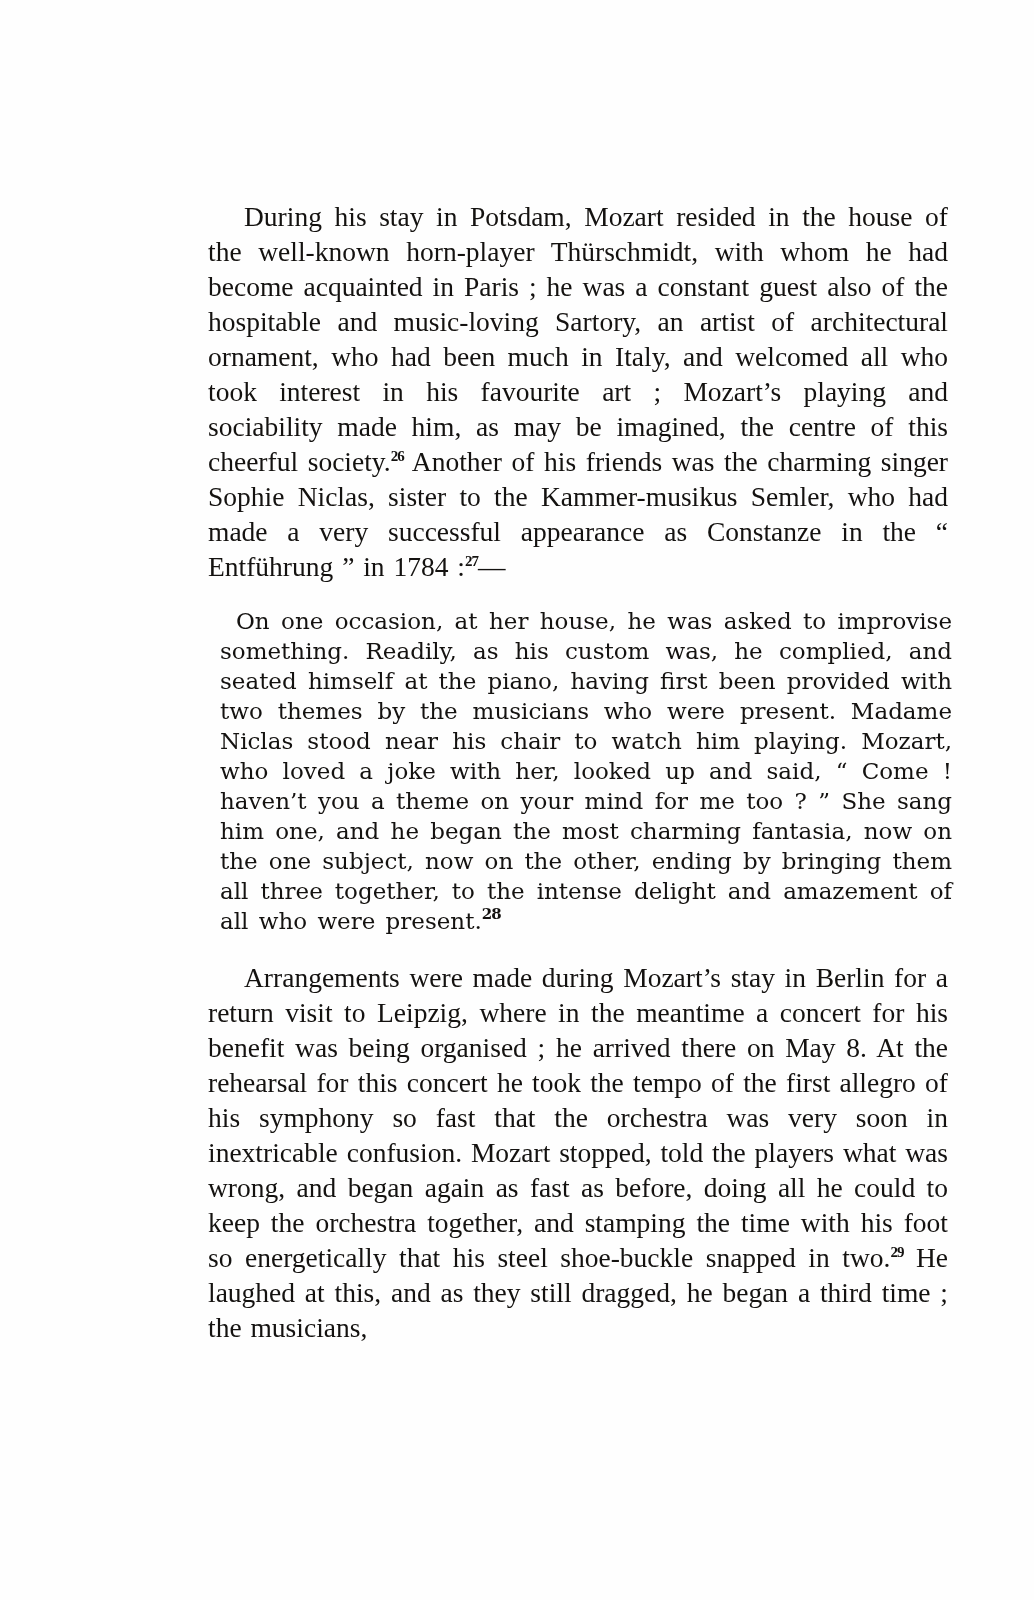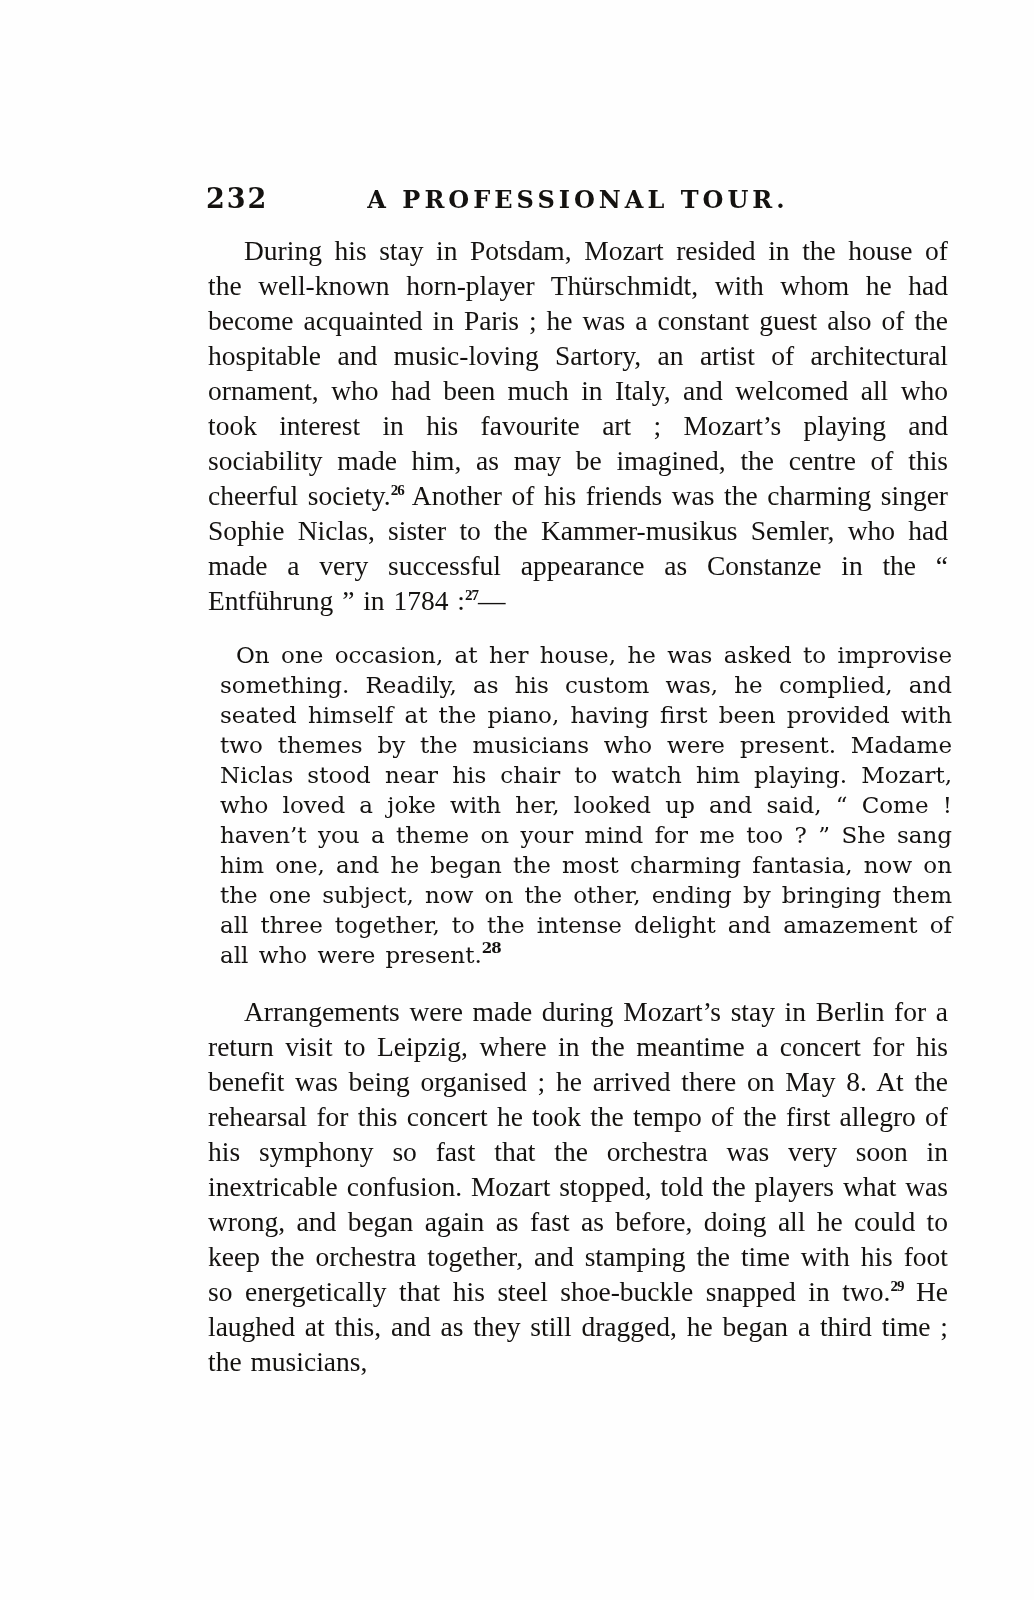--- a/index.html
+++ b/index.html
@@ -71,24 +71,20 @@
     vertical-align: 10px;
     letter-spacing: -1px;
   }
 </style>
 </head>
 <body>
 
 <div class="page">
   <div class="text-block">
 
-    <div class="running-head">
-      <span class="page-number">232</span>
-      <span class="running-title">A PROFESSIONAL TOUR.</span>
-    </div>
 
     <p class="main para1"><span>During his stay in Potsdam, Mozart resided in the house of the well-known horn-player Thürschmidt, with whom he had become acquainted in Paris ; he was a constant guest also of the hospitable and music-loving Sartory, an artist of architectural ornament, who had been much in Italy, and welcomed all who took interest in his favourite art ; Mozart’s playing and sociability made him, as may be imagined, the centre of this cheerful society.</span><sup class="fn-ref">26</sup><span> Another of his friends was the charming singer Sophie Niclas, sister to the Kammer-musikus Semler, who had made a very successful appearance as Constanze in the “ Entführung ” in 1784 :</span><sup class="fn-ref">27</sup><span>—</span></p>
 
     <blockquote class="inset"><span>On one occasion, at her house, he was asked to improvise something. Readily, as his custom was, he complied, and seated himself at the piano, having first been provided with two themes by the musicians who were present. Madame Niclas stood near his chair to watch him playing. Mozart, who loved a joke with her, looked up and said, “ Come ! haven’t you a theme on your mind for me too ? ” She sang him one, and he began the most charming fantasia, now on the one subject, now on the other, ending by bringing them all three together, to the intense delight and amazement of all who were present.</span><sup class="fn-ref">28</sup></blockquote>
 
     <p class="main para2"><span>Arrangements were made during Mozart’s stay in Berlin for a return visit to Leipzig, where in the meantime a concert for his benefit was being organised ; he arrived there on May 8. At the rehearsal for this concert he took the tempo of the first allegro of his symphony so fast that the orchestra was very soon in inextricable confusion. Mozart stopped, told the players what was wrong, and began again as fast as before, doing all he could to keep the orchestra together, and stamping the time with his foot so energetically that his steel shoe-buckle snapped in two.</span><sup class="fn-ref">29</sup><span> He laughed at this, and as they still dragged, he began a third time ; the musicians,</span></p>
 
   </div>
 </div>
 

